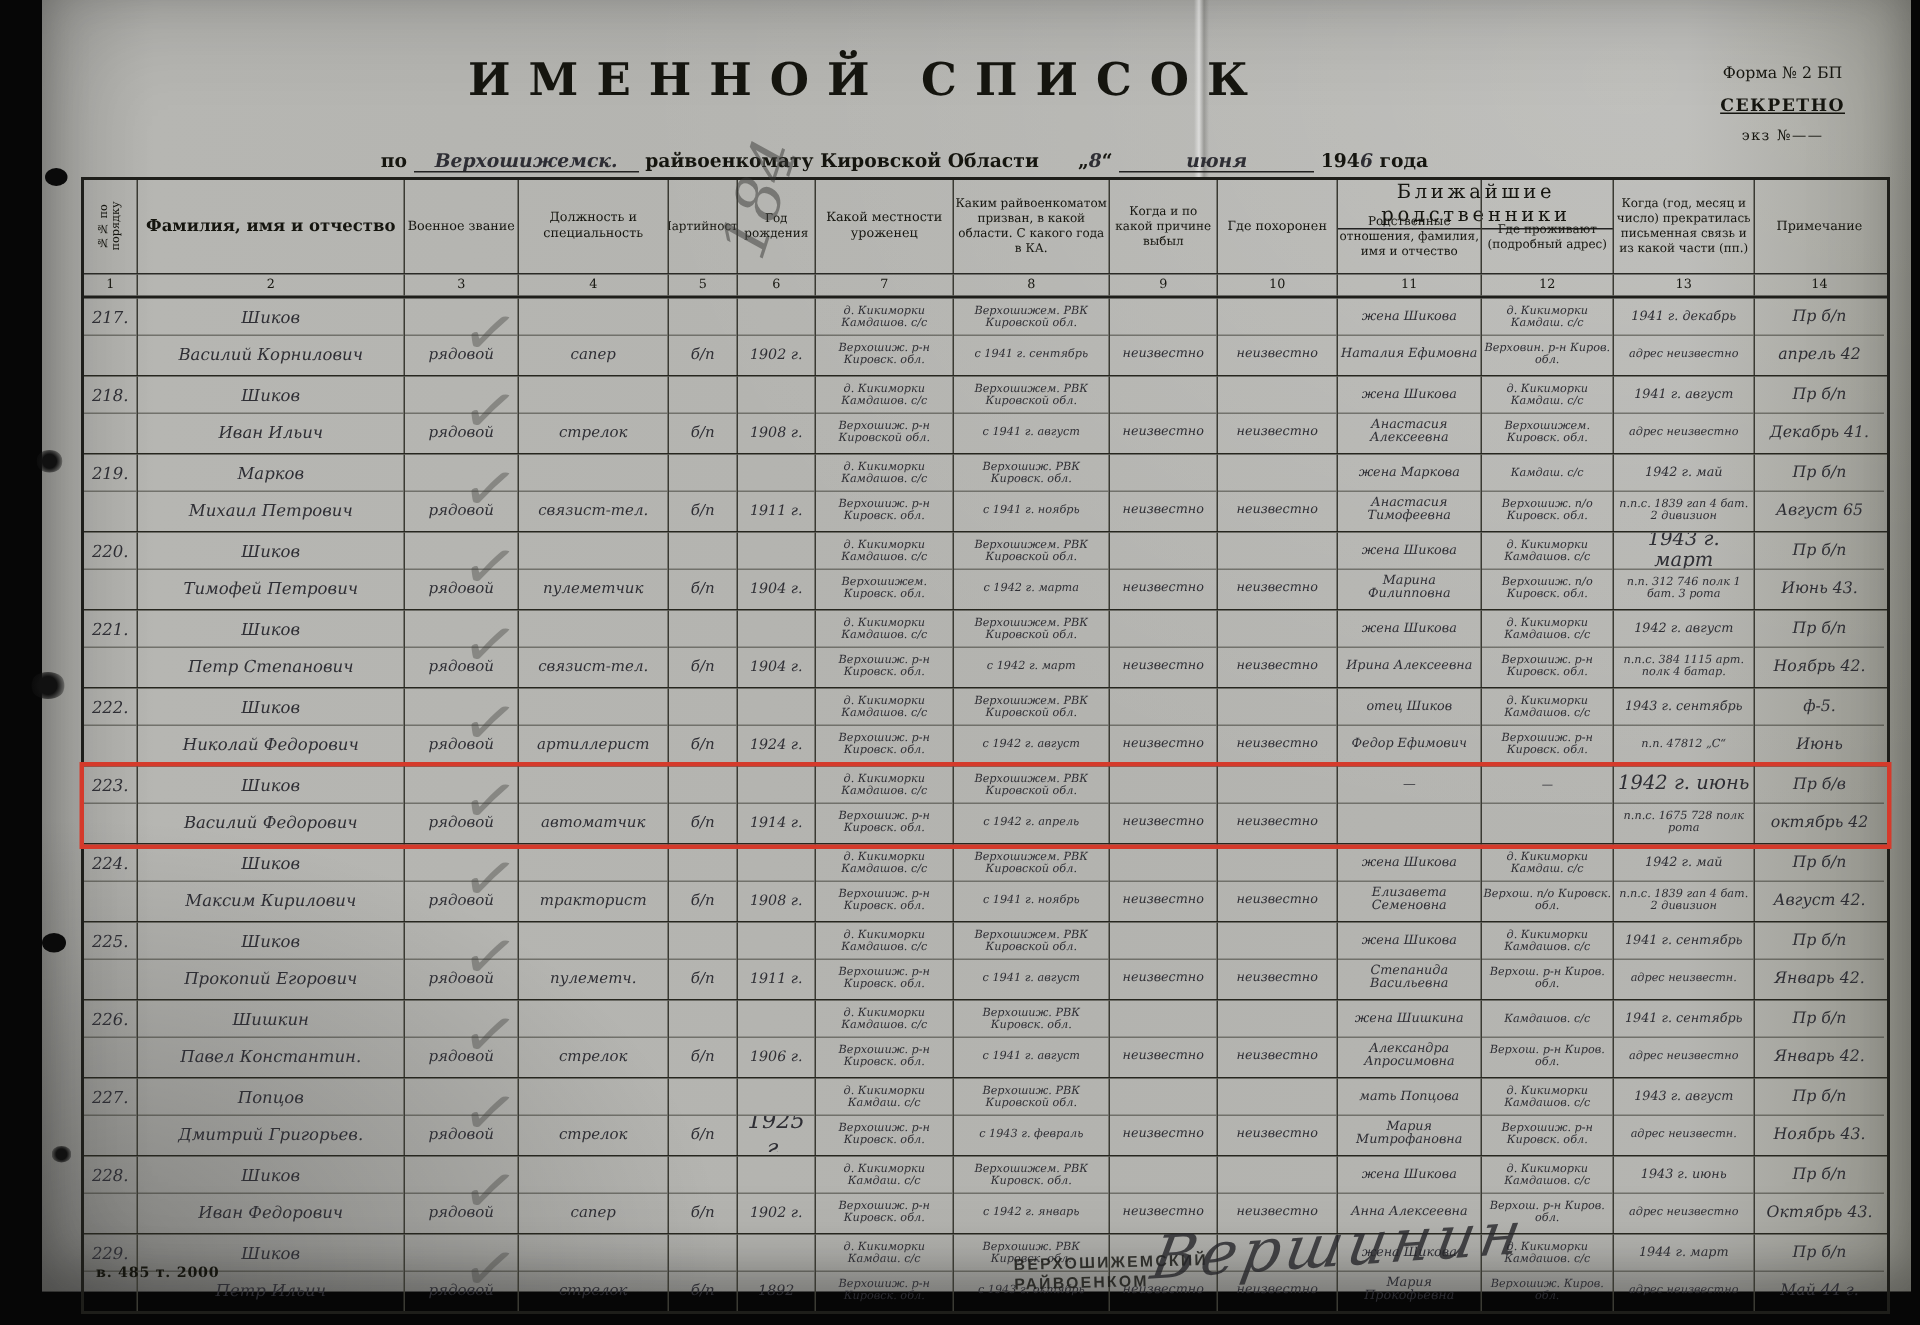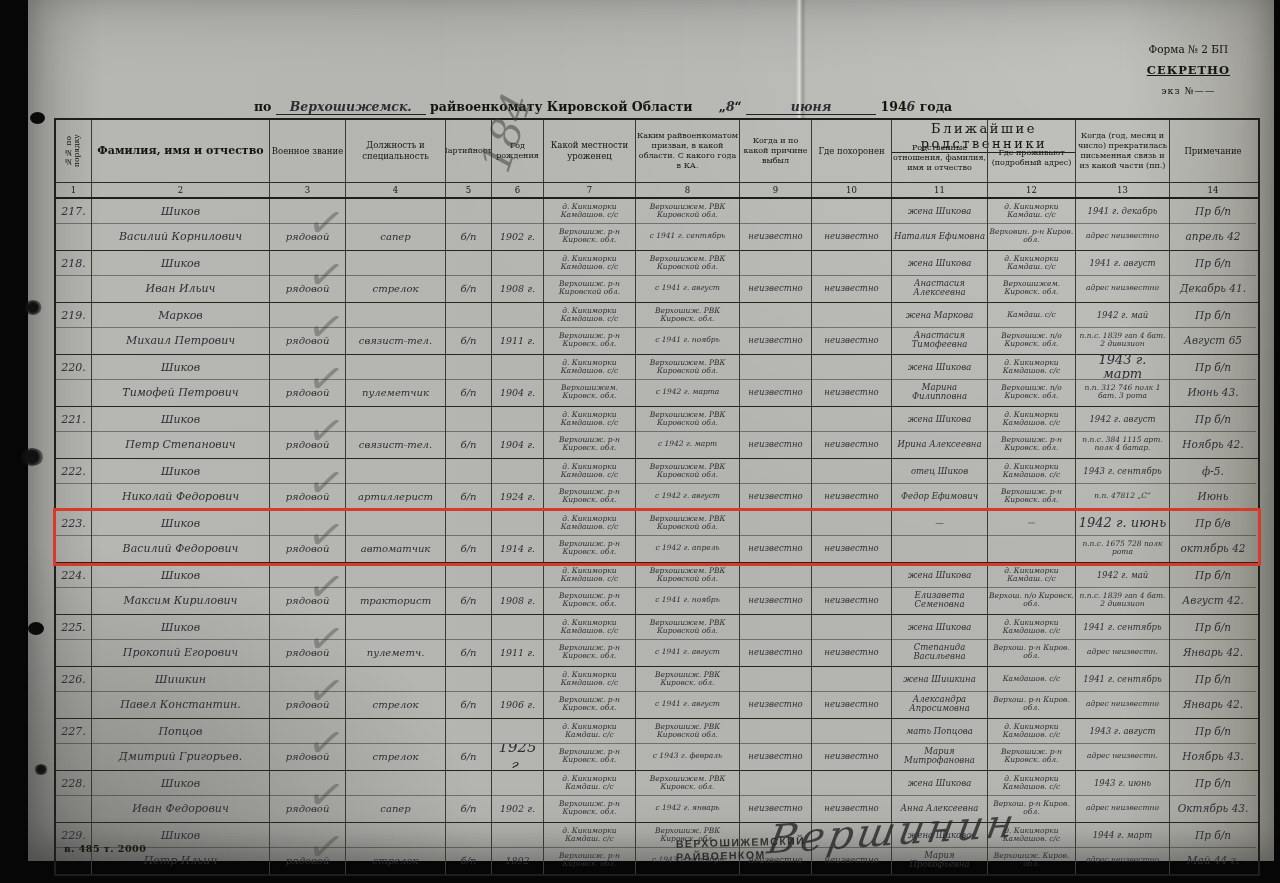--- a/index.html
+++ b/index.html
@@ -80,20 +80,21 @@
 <div class="scan">
   <div class="paper">
     <div class="fold"></div>
 
     <div class="form-info">
       <div>Форма № 2 БП</div>
       <div class="secret">СЕКРЕТНО</div>
       <div class="copy">экз №——</div>
     </div>
 
+    <div class="title">ИМЕННОЙ СПИСОК</div>
 
     <div class="hline">
       <span>по</span>
       <span class="blank district hw">Верхошижемск.</span>
       <span>райвоенкомату Кировской Области</span>
       &nbsp;&nbsp;&nbsp;&nbsp;
       <span>„</span><span class="hw">8</span><span>“</span>
       <span class="blank month hw">июня</span>
       <span>194</span><span class="hw">6</span>
       <span>года</span>

